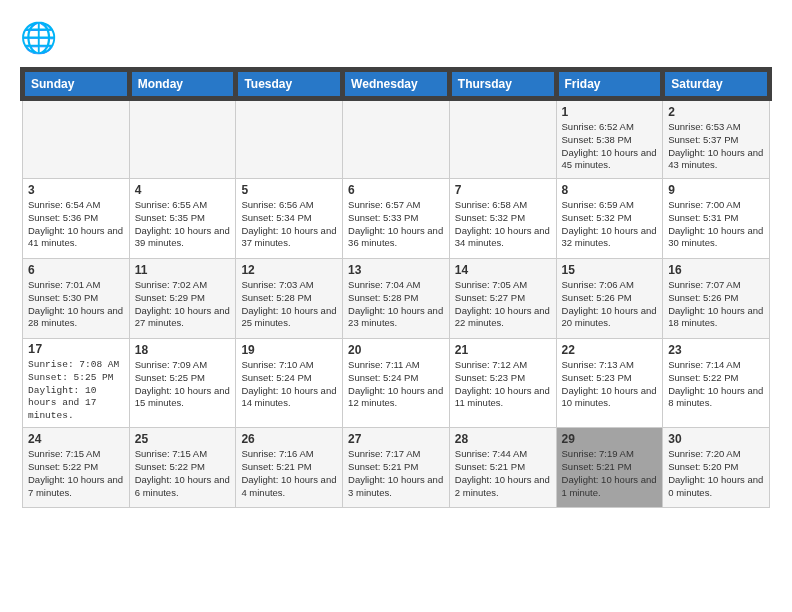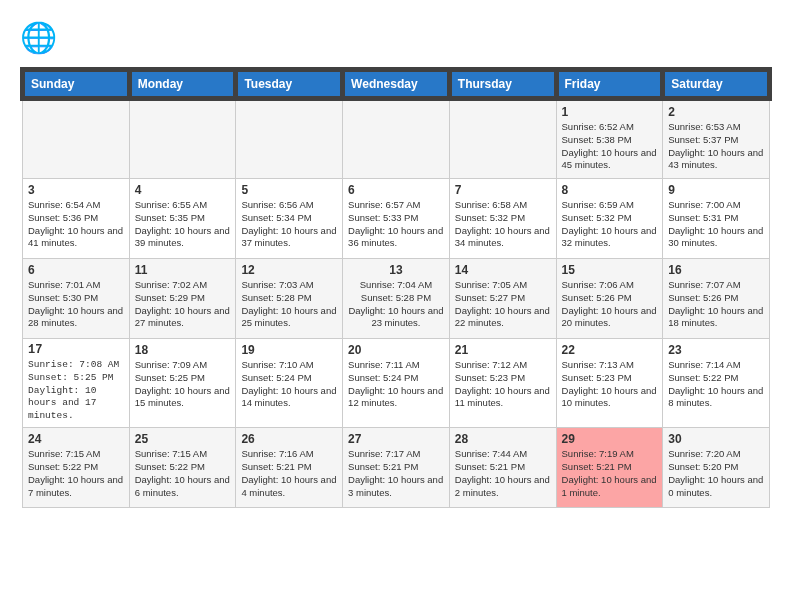--- a/index.html
+++ b/index.html
@@ -204,21 +204,21 @@
           <div class="day-info">Sunrise: 7:02 AM
 Sunset: 5:29 PM
 Daylight: 10 hours and 27 minutes.</div>
         </td>
         <td style="background: rgb(245, 245, 245);">
           <span class="day-number">12</span>
           <div class="day-info">Sunrise: 7:03 AM
 Sunset: 5:28 PM
 Daylight: 10 hours and 25 minutes.</div>
         </td>
-        <td style="background: rgb(245, 245, 245); text-align: center;">
+        <td style="background: rgb(245, 245, 245);">
           <span class="day-number">13</span>
           <div class="day-info">Sunrise: 7:04 AM
 Sunset: 5:28 PM
 Daylight: 10 hours and 23 minutes.</div>
         </td>
         <td style="background: rgb(245, 245, 245);">
           <span class="day-number">14</span>
           <div class="day-info">Sunrise: 7:05 AM
 Sunset: 5:27 PM
 Daylight: 10 hours and 22 minutes.</div>
@@ -304,21 +304,21 @@
           <div class="day-info">Sunrise: 7:17 AM
 Sunset: 5:21 PM
 Daylight: 10 hours and 3 minutes.</div>
         </td>
         <td style="background: rgb(245, 245, 245);">
           <span class="day-number">28</span>
           <div class="day-info">Sunrise: 7:44 AM
 Sunset: 5:21 PM
 Daylight: 10 hours and 2 minutes.</div>
         </td>
-        <td style="background: #fca5a5; margin-left: 48px;">
+        <td style="background: #a3a3a3; margin-left: 48px;">
           <span class="day-number">29</span>
           <div class="day-info">Sunrise: 7:19 AM
 Sunset: 5:21 PM
 Daylight: 10 hours and 1 minute.</div>
         </td>
         <td style="background: rgb(245, 245, 245);">
           <span class="day-number">30</span>
           <div class="day-info">Sunrise: 7:20 AM
 Sunset: 5:20 PM
 Daylight: 10 hours and 0 minutes.</div>

